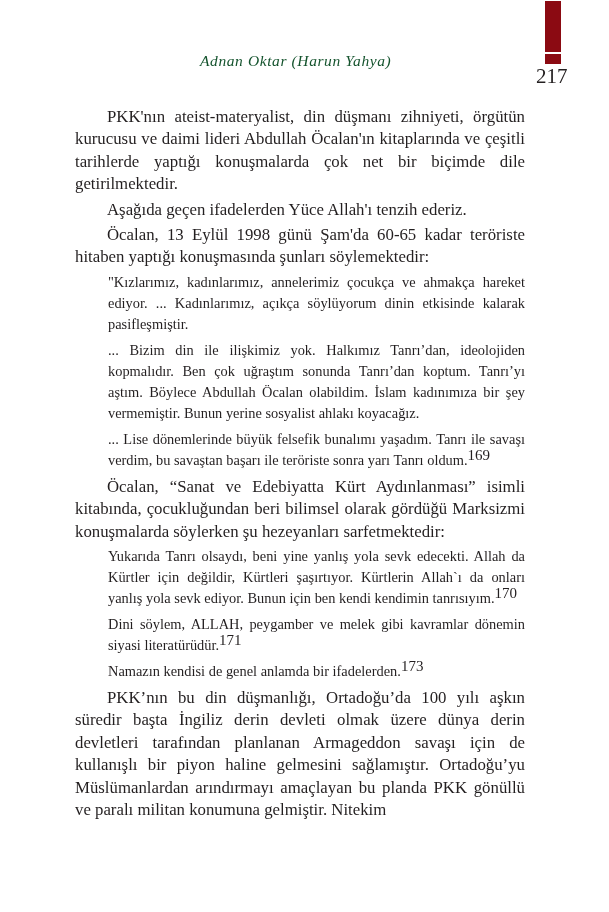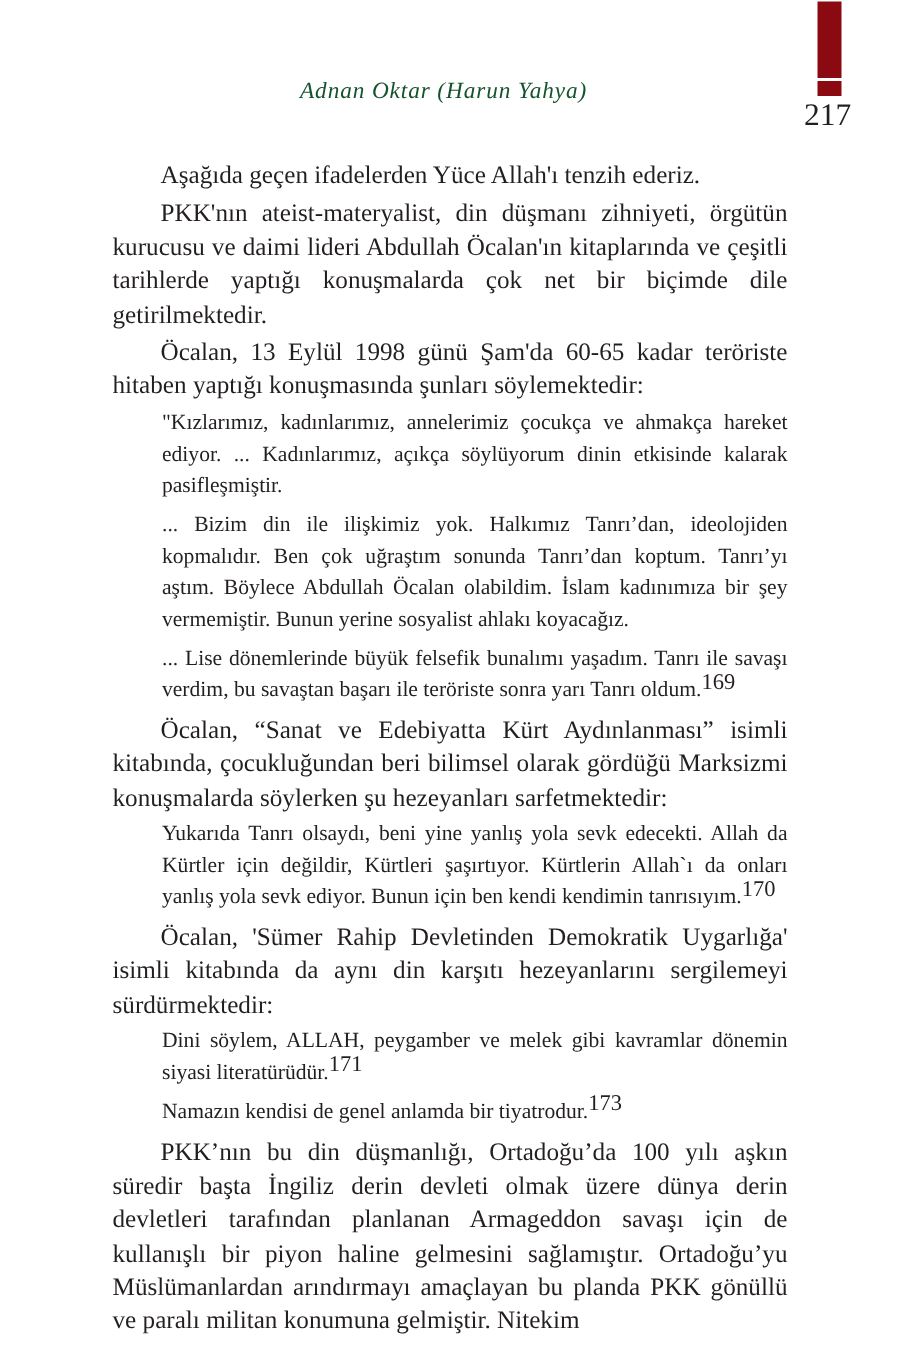--- a/index.html
+++ b/index.html
@@ -21,25 +21,24 @@
 </style>
 </head>
 <body>
 
 <div class="bar-top" style="background: rgb(139, 10, 18);"></div>
 <div class="bar-bot" style="background: rgb(139, 10, 18);"></div>
 <div class="page-num">217</div>
 <div class="running-head">Adnan Oktar (Harun Yahya)</div>
 
 <div class="content">
+  <p class="p indent"><span>PKK'nın ateist-materyalist, din düşmanı zihniyeti, örgütün kurucusu ve daimi lideri Abdullah Öcalan'ın kitaplarında ve çeşitli tarihlerde yaptığı konuşmalarda çok net bir biçimde dile getirilmektedir.</span></p>
   <p class="p indent"><span>Aşağıda geçen ifadelerden Yüce Allah'ı tenzih ederiz.</span></p>
-  <p class="p indent"><span>PKK'nın ateist-materyalist, din düşmanı zihniyeti, örgütün kurucusu ve daimi lideri Abdullah Öcalan'ın kitaplarında ve çeşitli tarihlerde yaptığı konuşmalarda çok net bir biçimde dile getirilmektedir.</span></p>
   <p class="p indent"><span>Öcalan, 13 Eylül 1998 günü Şam'da 60-65 kadar teröriste hitaben yaptığı konuşmasında şunları söylemektedir:</span></p>
   <p class="q"><span>"Kızlarımız, kadınlarımız, annelerimiz çocukça ve ahmakça hareket ediyor. ... Kadınlarımız, açıkça söylüyorum dinin etkisinde kalarak pasifleşmiştir.</span></p>
   <p class="q"><span>... Bizim din ile ilişkimiz yok. Halkımız Tanrı’dan, ideolojiden kopmalıdır. Ben çok uğraştım sonunda Tanrı’dan koptum. Tanrı’yı aştım. Böylece Abdullah Öcalan olabildim. İslam kadınımıza bir şey vermemiştir. Bunun yerine sosyalist ahlakı koyacağız.</span></p>
   <p class="q"><span>... Lise dönemlerinde büyük felsefik bunalımı yaşadım. Tanrı ile savaşı verdim, bu savaştan başarı ile teröriste sonra yarı Tanrı oldum.</span><sup>169</sup></p>
   <p class="p indent"><span>Öcalan, “Sanat ve Edebiyatta Kürt Aydınlanması” isimli kitabında, çocukluğundan beri bilimsel olarak gördüğü Marksizmi konuşmalarda söylerken şu hezeyanları sarfetmektedir:</span></p>
   <p class="q"><span>Yukarıda Tanrı olsaydı, beni yine yanlış yola sevk edecekti. Allah da Kürtler için değildir, Kürtleri şaşırtıyor. Kürtlerin Allah`ı da onları yanlış yola sevk ediyor. Bunun için ben kendi kendimin tanrısıyım.</span><sup>170</sup></p>
-  <p class="p indent"><span>Öcalan, 'Sümer Rahip Devletinden Demokratik Uygarlığa' isimli kitabında da aynı din karşıtı hezeyanlarını sergilemeyi sürdürmektedir:</span></p>
   <p class="q"><span>Dini söylem, ALLAH, peygamber ve melek gibi kavramlar dönemin siyasi literatürüdür.</span><sup>171</sup></p>
-  <p class="q"><span>Namazın kendisi de genel anlamda bir tiyatrodur.</span><sup>173</sup></p>
+  <p class="q"><span>Namazın kendisi de genel anlamda bir ifadelerden.</span><sup>173</sup></p>
   <p class="p indent"><span>PKK’nın bu din düşmanlığı, Ortadoğu’da 100 yılı aşkın süredir başta İngiliz derin devleti olmak üzere dünya derin devletleri tarafından planlanan Armageddon savaşı için de kullanışlı bir piyon haline gelmesini sağlamıştır. Ortadoğu’yu Müslümanlardan arındırmayı amaçlayan bu planda PKK gönüllü ve paralı militan konumuna gelmiştir. Nitekim</span></p>
 </div>
 
 </body></html>

